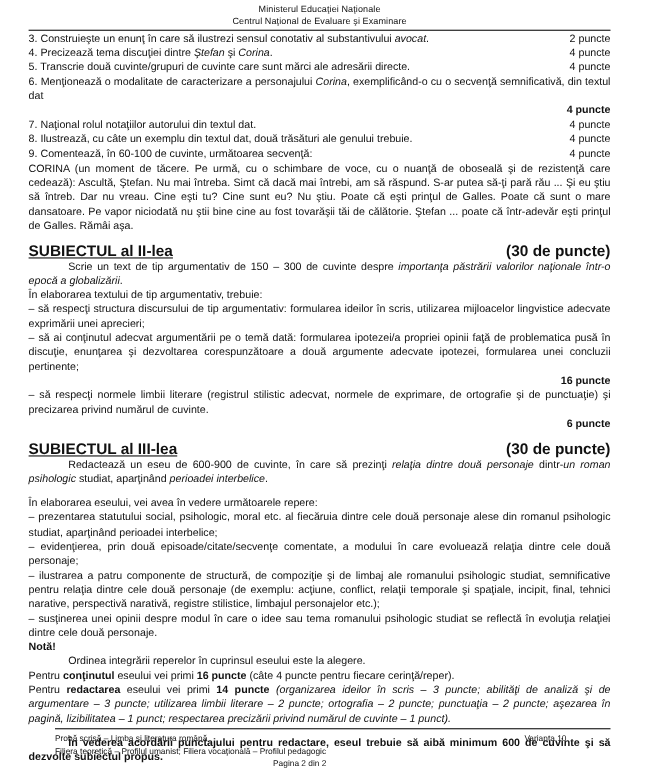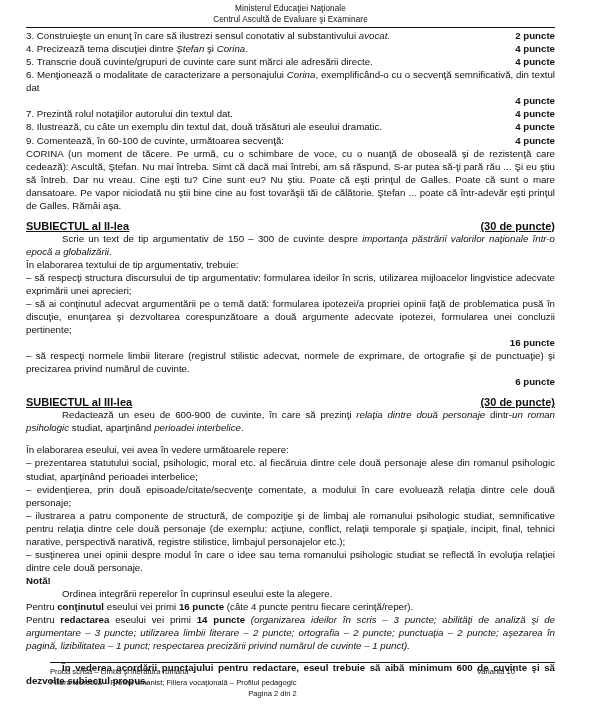--- a/index.html
+++ b/index.html
@@ -44,21 +44,21 @@
     align-items: baseline;
     justify-content: flex-start;
     gap: 6px;
   }
   .row .q {
     flex: 1 1 auto;
     text-align: justify;
   }
   .row .pts {
     flex: 0 0 auto;
-    font-weight: bold;
+    font-weight: normal;
     white-space: nowrap;
   }
   .pts-right {
     display: block;
     text-align: right;
     font-weight: bold;
   }
   p {
     margin: 0;
     text-align: justify;
@@ -67,23 +67,22 @@
   .bold { font-weight: bold; }
   .quote {
     font-style: normal;
   }
   .quote .sp { }
   .subject-head {
     display: flex;
     justify-content: space-between;
     align-items: center;
     font-weight: bold;
-    font-size: 11px;
+    font-size: 14px;
     margin-top: 8px;
-    text-decoration: underline;
   }
   .subject-head .title {
     text-decoration: underline;
   }
   .subject-head .score {
     text-decoration: none;
   }
   .indent { text-indent: 36px; }
   .gap-m { height: 9px; }
   .footer {
@@ -109,21 +108,21 @@
   .footer-right { padding-right: 40px; }
   .footer-center { text-align: center; padding-right: 60px; }
 </style>
 </head>
 <body>
 
 <div class="page">
 
   <div class="header-block">
     <span class="header-line">Ministerul Educaţiei Naţionale</span>
-    <span class="header-line">Centrul Ascultă de Evaluare şi Examinare</span>
+    <span class="header-line">Centrul Naţional de Evaluare şi Examinare</span>
   </div>
 
   <hr class="rule">
 
   <div class="body-text">
 
     <div class="row">
       <span class="q"><span>3.</span> <span>Construieşte un enunţ în care să ilustrezi sensul conotativ al substantivului </span><span class="ital">avocat</span><span>.</span></span>
       <span class="pts">2 puncte</span>
     </div>
@@ -134,26 +133,26 @@
     </div>
 
     <div class="row">
       <span class="q"><span>5.</span> <span>Transcrie două cuvinte/grupuri de cuvinte care sunt mărci ale adresării directe.</span></span>
       <span class="pts">4 puncte</span>
     </div>
 
     <p><span>6.</span> <span>Menţionează o modalitate de caracterizare a personajului </span><span class="ital">Corina</span><span>, exemplificând-o cu o secvenţă semnificativă, din textul dat</span><span class="pts-right">4 puncte</span></p>
 
     <div class="row">
-      <span class="q"><span>7.</span> <span>Prezintă rolul notaţiilor autorului din textul dat.</span></span>
-      <span class="pts">4 puncte</span>
-    </div>
-
-    <div class="row">
-      <span class="q"><span>8.</span> <span>Ilustrează, cu câte un exemplu din textul dat, două trăsături ale eseului dramatic.</span></span>
+      <span class="q"><span>7.</span> <span>Naţional rolul notaţiilor autorului din textul dat.</span></span>
+      <span class="pts">4 puncte</span>
+    </div>
+
+    <div class="row">
+      <span class="q"><span>8.</span> <span>Ilustrează, cu câte un exemplu din textul dat, două trăsături ale genului trebuie.</span></span>
       <span class="pts">4 puncte</span>
     </div>
 
     <div class="row">
       <span class="q"><span>9.</span> <span>Comentează, în 60-100 de cuvinte, următoarea secvenţă:</span></span>
       <span class="pts">4 puncte</span>
     </div>
 
     <p class="quote"><span>CORINA</span> <span>(un moment de tăcere. Pe urmă, cu o schimbare de voce, cu o nuanţă de oboseală şi de rezistenţă care cedează):</span><span class="sp"> Ascultă, Ştefan. Nu mai întreba. Simt că dacă mai întrebi, am să răspund. S-ar putea să-ţi pară rău ... Şi eu ştiu să întreb. Dar nu vreau. Cine eşti tu? Cine sunt eu? Nu ştiu. Poate că eşti prinţul de Galles. Poate că sunt o mare dansatoare. Pe vapor niciodată nu ştii bine cine au fost tovarăşii tăi de călătorie. Ştefan ... poate că într-adevăr eşti prinţul de Galles. Rămâi aşa.</span></p>
   </div>

